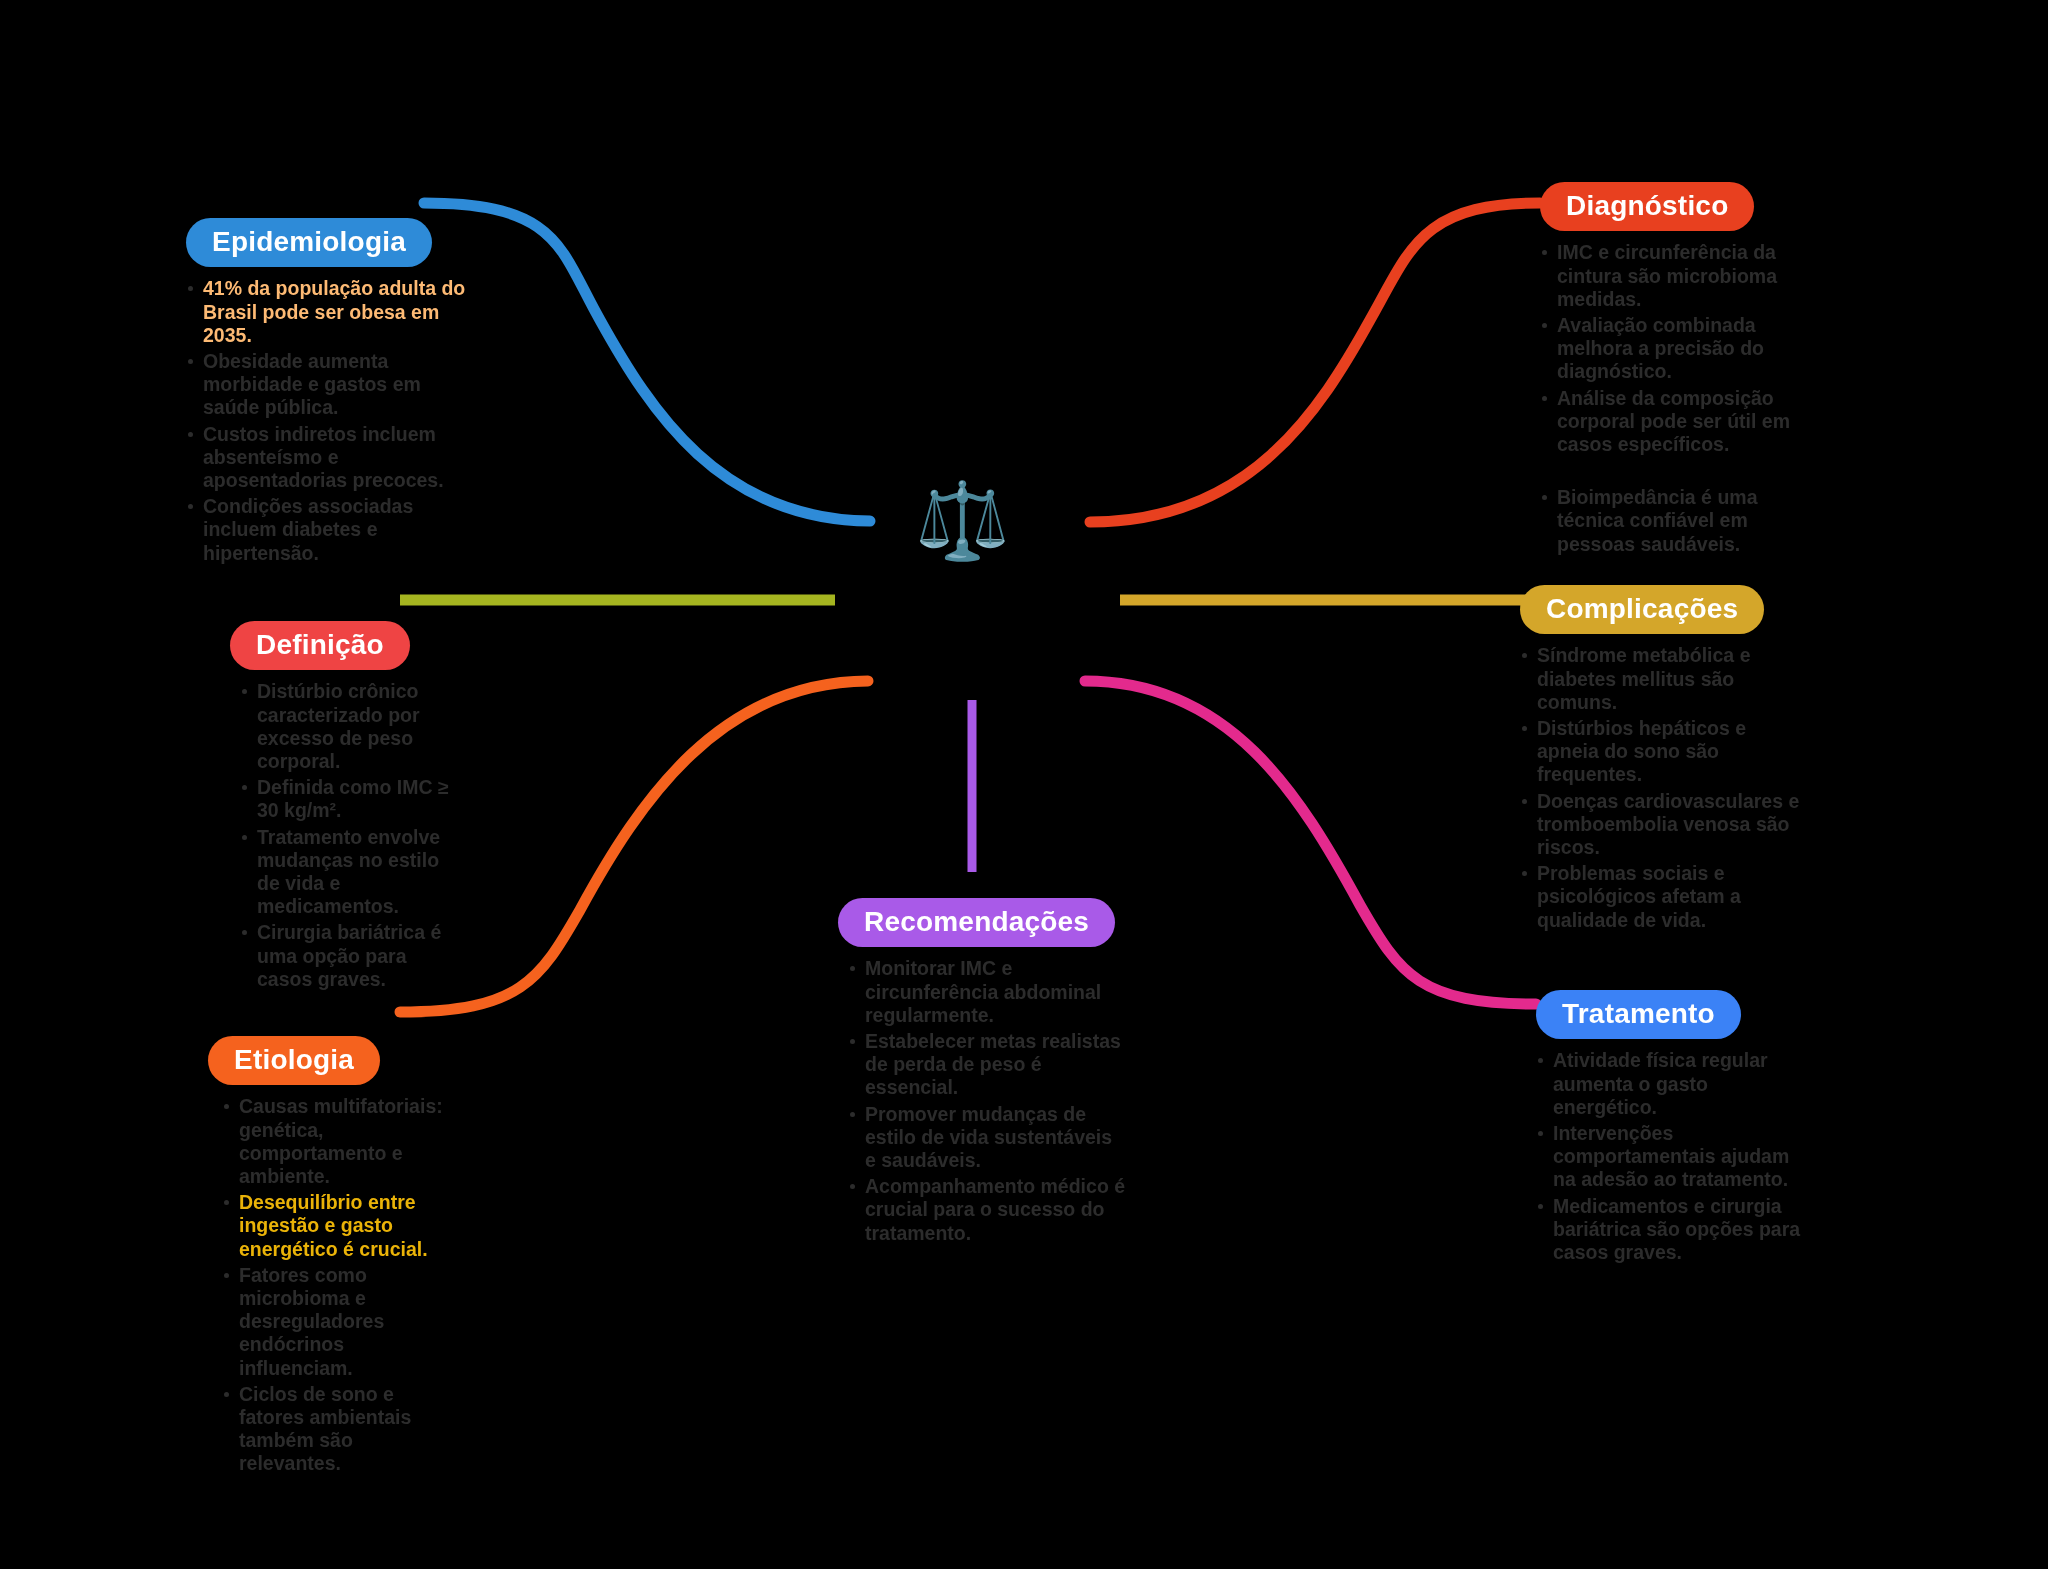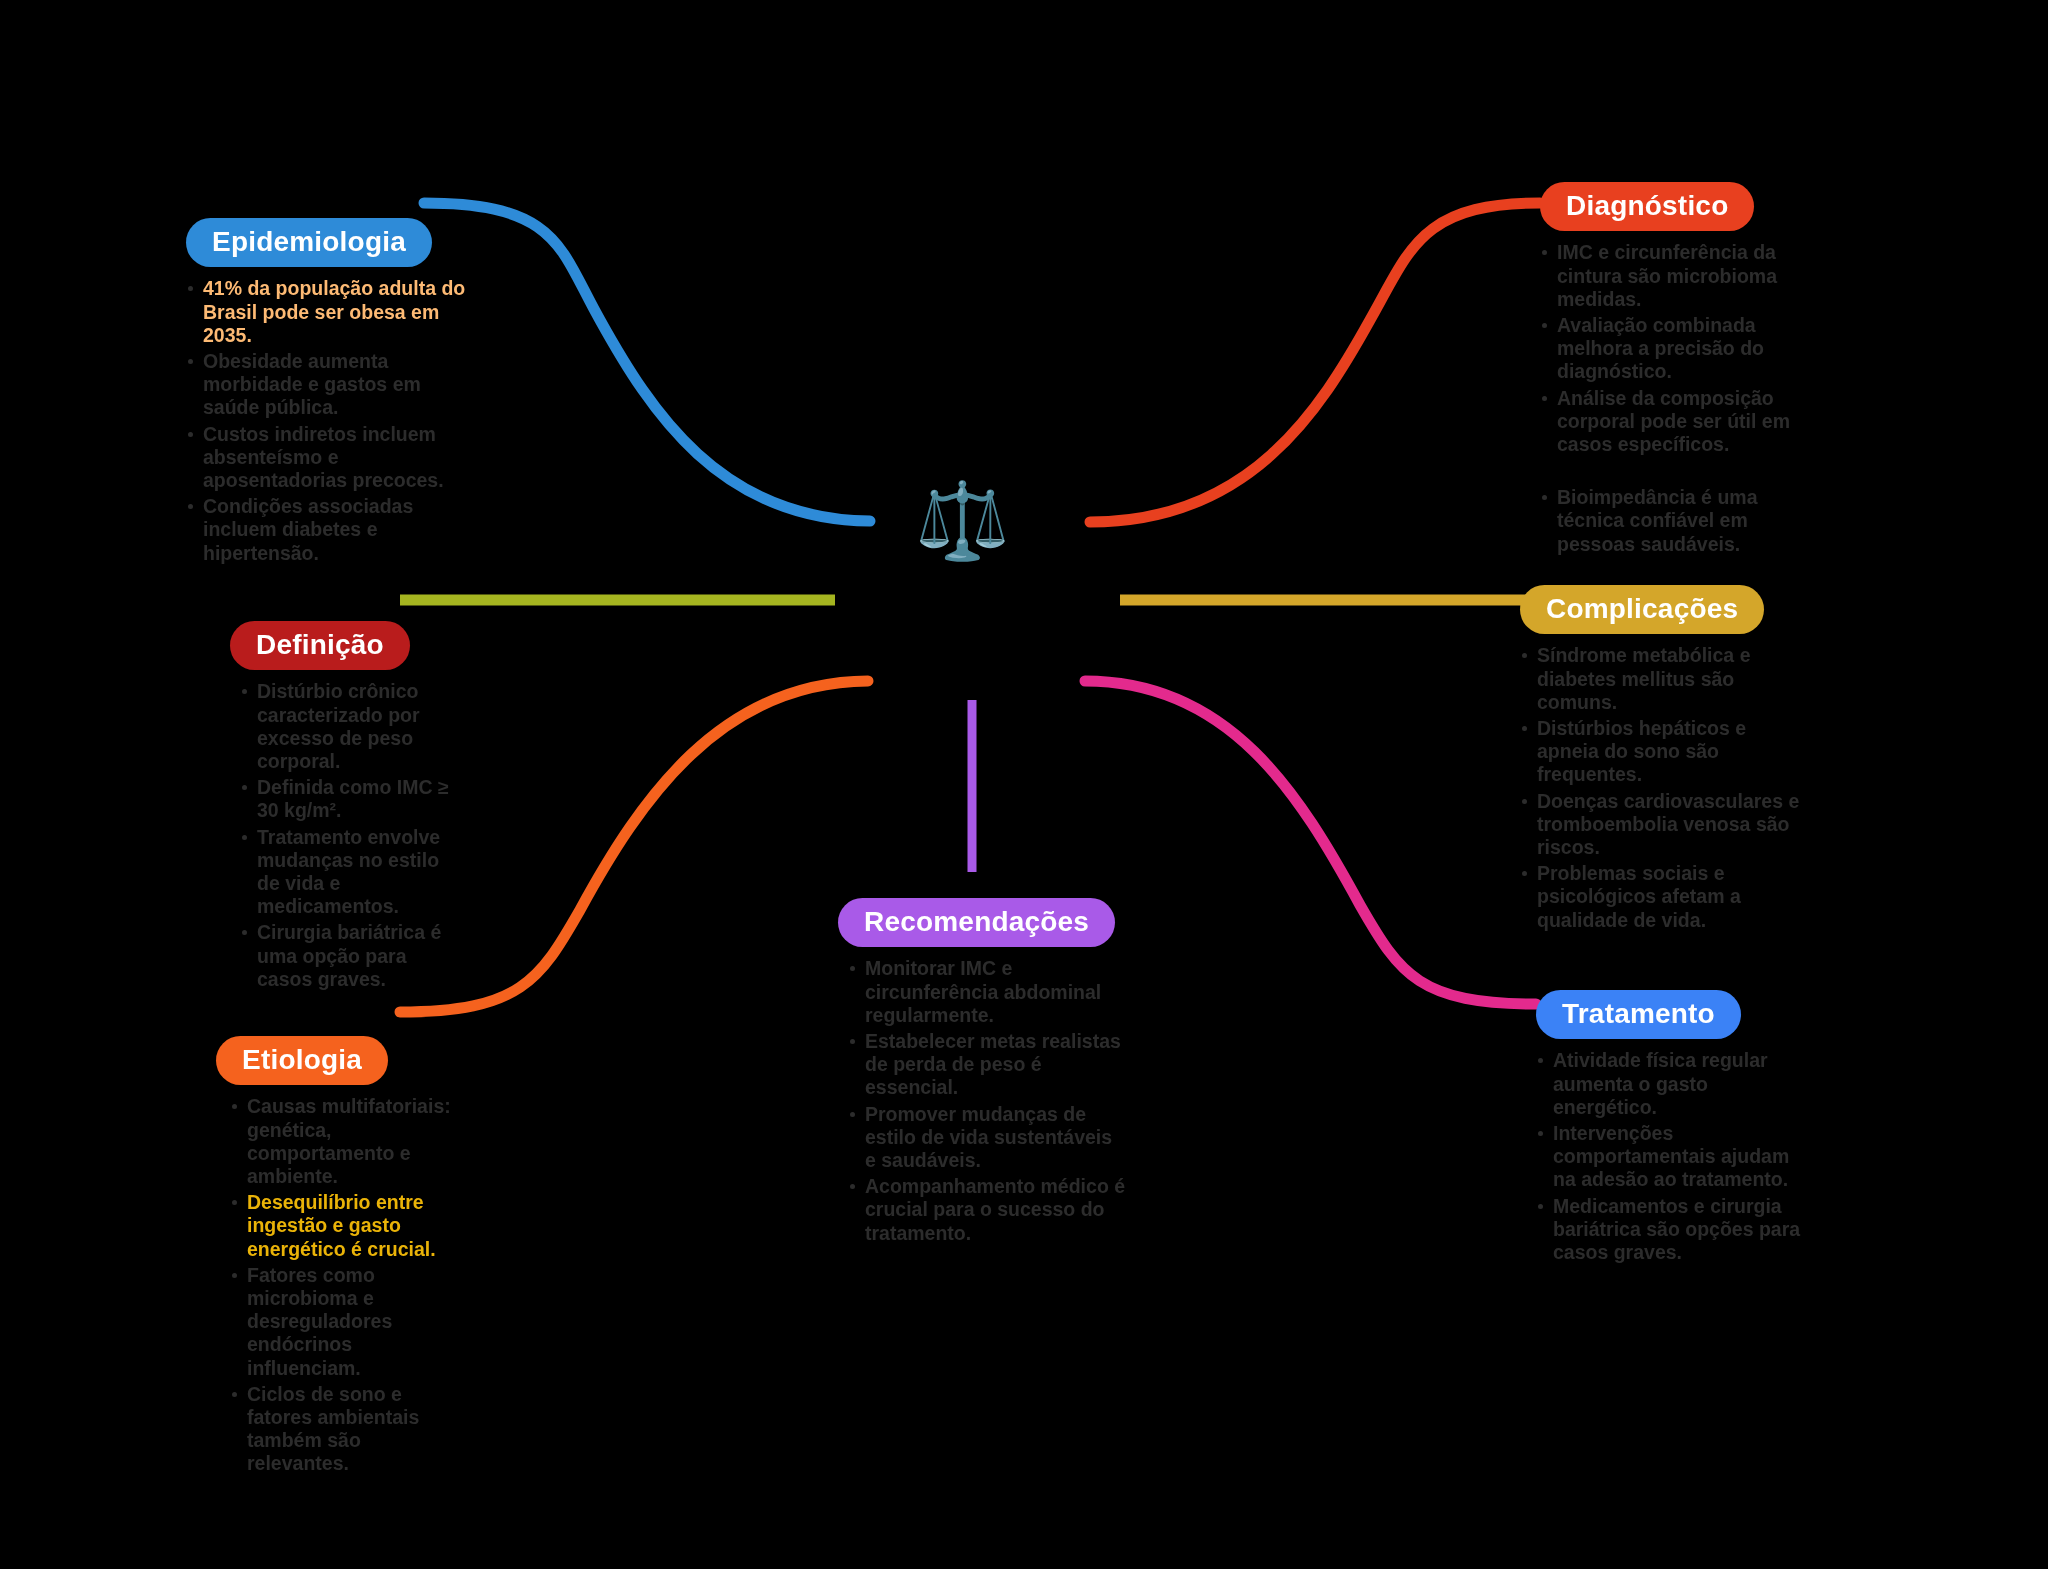--- a/index.html
+++ b/index.html
@@ -89,21 +89,21 @@
     top: 9px;
     width: 5px;
     height: 5px;
     border-radius: 50%;
     background: #2c2c2c;
   }
 
   
   #branch-epidemiologia { left: 186px; top: 182px;  width: 290px; }
   #branch-definicao     { left: 230px; top: 585px;  width: 235px; }
-  #branch-etiologia     { left: 216px; top: 1000px; width: 245px; }
+  #branch-etiologia     { left: 208px; top: 1000px; width: 245px; }
   #branch-diagnostico   { left: 1540px; top: 182px; width: 275px; }
   #branch-complicacoes  { left: 1520px; top: 585px; width: 280px; }
   #branch-tratamento    { left: 1536px; top: 990px; width: 275px; }
   #branch-recomendacoes { left: 838px; top: 862px;  width: 290px; }
 
   
   #branch-definicao ul.bullets   { margin-left: 10px; }
   #branch-etiologia ul.bullets   { margin-left: 14px; }
   #branch-recomendacoes ul.bullets { margin-left: 10px; }
   #branch-epidemiologia ul.bullets { margin-left: 0px; }
@@ -144,21 +144,21 @@
     <ul class="bullets">
       <li style="color: #fdba74;">41% da população adulta do Brasil pode ser obesa em 2035.</li>
       <li style="color: rgb(44, 44, 44);">Obesidade aumenta morbidade e gastos em saúde pública.</li>
       <li style="color: rgb(44, 44, 44);">Custos indiretos incluem absenteísmo e aposentadorias precoces.</li>
       <li style="color: rgb(44, 44, 44);">Condições associadas incluem diabetes e hipertensão.</li>
     </ul>
   </div>
 
   <div class="branch" id="branch-definicao">
     <div class="pill-row left">
-      <span class="pill" style="background: #b91c1c;">Definição</span>
+      <span class="pill" style="background: #ef4444;">Definição</span>
     </div>
     <ul class="bullets">
       <li style="color: rgb(44, 44, 44);">Distúrbio crônico caracterizado por excesso de peso corporal.</li>
       <li style="color: rgb(44, 44, 44);">Definida como IMC ≥ 30 kg/m².</li>
       <li style="color: rgb(44, 44, 44);">Tratamento envolve mudanças no estilo de vida e medicamentos.</li>
       <li style="color: rgb(44, 44, 44);">Cirurgia bariátrica é uma opção para casos graves.</li>
     </ul>
   </div>
 
   <div class="branch" id="branch-etiologia">

